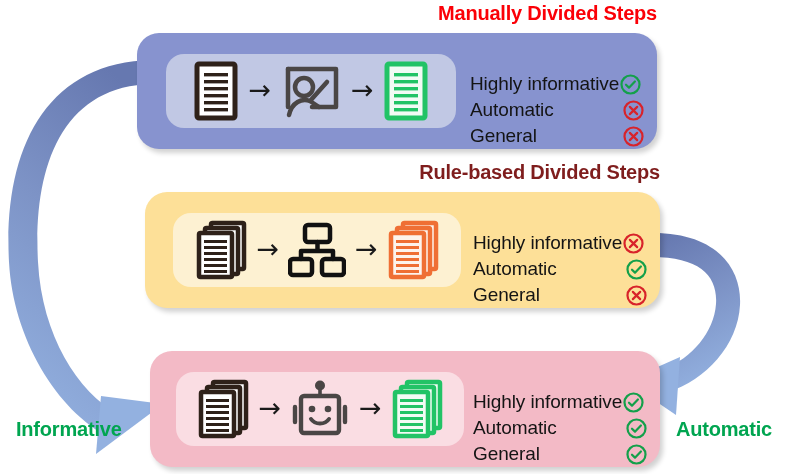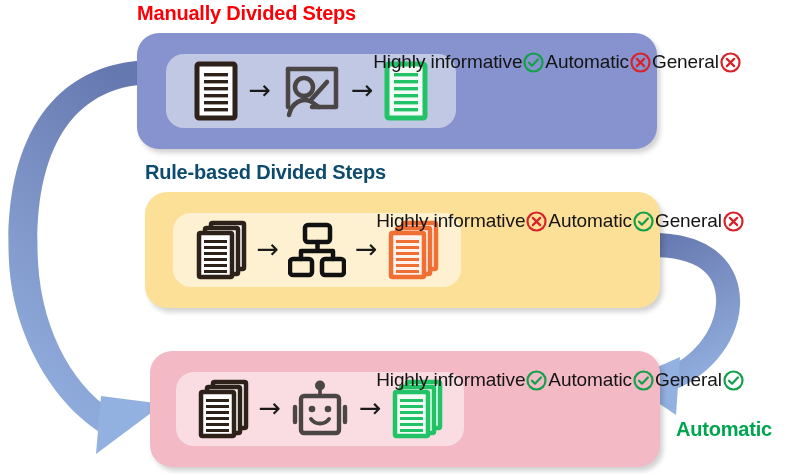--- a/index.html
+++ b/index.html
@@ -53,22 +53,23 @@
     font-size: 27px;
     line-height: 1;
     color: #1a1a1a;
     font-family: "DejaVu Sans", sans-serif;
     position: relative;
     top: -2px;
   }
   .checklist {
     position: absolute;
     display: flex;
-    flex-direction: row;
+    flex-direction: column;
     justify-content: center;
+    margin-top: 19px;
   }
   .check-row {
     display: flex;
     align-items: center;
     height: 26px;
   }
   .check-label {
     font-size: 19px;
     color: #141414;
     font-family: "Liberation Sans", sans-serif;
@@ -79,21 +80,21 @@
     width: 23px;
     height: 23px;
     flex: 0 0 23px;
   }
   
   .panel-title {
     position: absolute;
     z-index: 4;
     font-size: 20px;
     font-weight: bold;
-    text-align: left;
+    text-align: right;
     white-space: nowrap;
     font-family: "Liberation Sans", sans-serif;
     letter-spacing: -0.2px;
   }
   
   .side-caption {
     position: absolute;
     z-index: 4;
     font-size: 20px;
     font-weight: bold;
@@ -217,21 +218,21 @@
         <span class="mark" style="margin-left:auto;">
           <svg class="icon-svg" width="23" height="23" viewBox="0 0 24 24">
             <circle cx="12" cy="12" r="9.4" fill="none" stroke="#d8232a" stroke-width="2.3"></circle>
             <path d="M8.2 8.2 L15.8 15.8 M15.8 8.2 L8.2 15.8" fill="none" stroke="#d8232a" stroke-width="2.3" stroke-linecap="round"></path>
           </svg>
         </span>
       </div>
     </div>
   </div>
 
-  <div class="panel-title" style="left:145px; top:161px; width:515px; color:#0c4a6e;">Rule-based Divided Steps</div>
+  <div class="panel-title" style="left:145px; top:161px; width:515px; color:#7f1d1d;">Rule-based Divided Steps</div>
 
   <div class="panel" style="left:145px; top:192px; width:515px; height:116px; background:#fde098;">
     <div class="panel-inner" style="position:absolute; left:28px; top:21px; width:288px; background:#fdf1d2;">
       <div class="pipeline">
 
         <span>
           <svg class="icon-svg" width="52" height="60" viewBox="0 0 52 60">
             <rect x="16" y="3" width="33" height="46" rx="1.5" fill="#ffffff" stroke="#2e2119" stroke-width="4.5"></rect>
             <rect x="10" y="8" width="33" height="46" rx="1.5" fill="#ffffff" stroke="#2e2119" stroke-width="4.5"></rect>
             <rect x="4" y="13" width="33" height="44" rx="1.5" fill="#ffffff" stroke="#2e2119" stroke-width="4.5"></rect>
@@ -383,16 +384,17 @@
         <span class="mark" style="margin-left:auto;">
           <svg class="icon-svg" width="23" height="23" viewBox="0 0 24 24">
             <circle cx="12" cy="12" r="9.4" fill="none" stroke="#13a04a" stroke-width="2.3"></circle>
             <path d="M7.3 12.3 L10.4 15.3 L16.6 8.8" fill="none" stroke="#13a04a" stroke-width="2.3" stroke-linecap="round" stroke-linejoin="round"></path>
           </svg>
         </span>
       </div>
     </div>
   </div>
 
+  <div class="side-caption" style="left:16px; top:418px; color:#00a550;">Informative</div>
 
   <div class="side-caption" style="left:676px; top:418px; color:#00a550;">Automatic</div>
 
 </div>
 
 </body></html>

